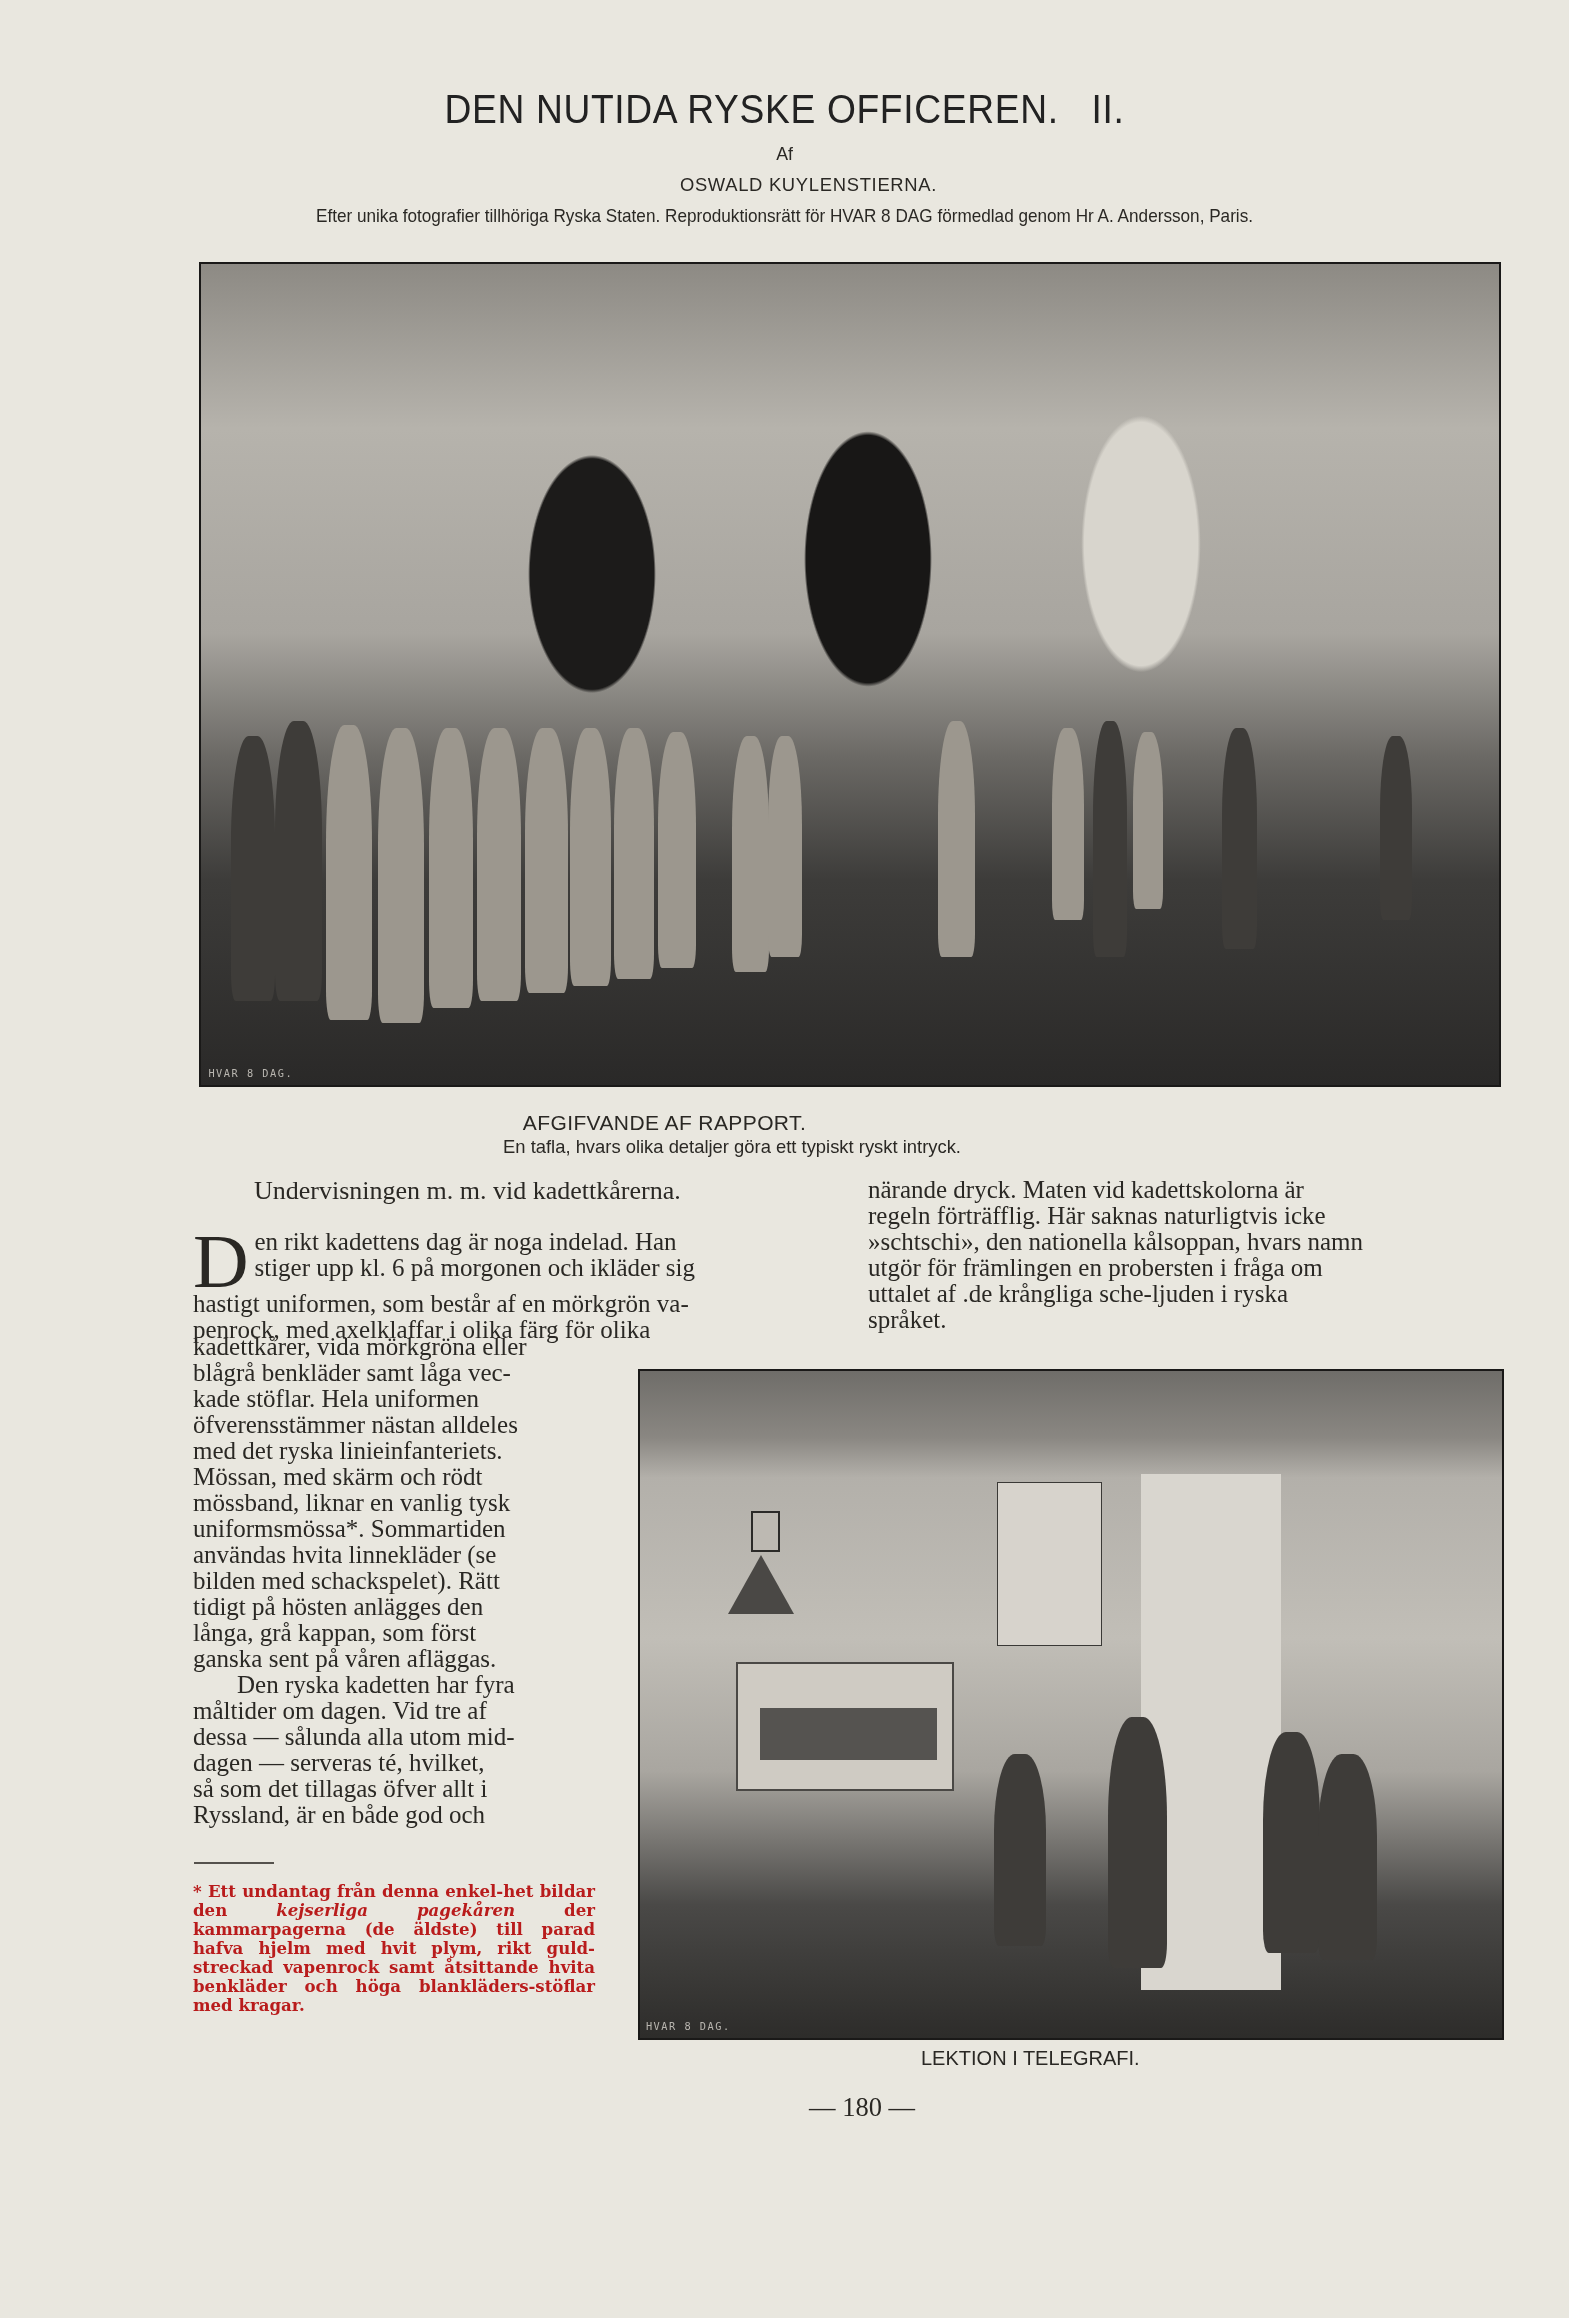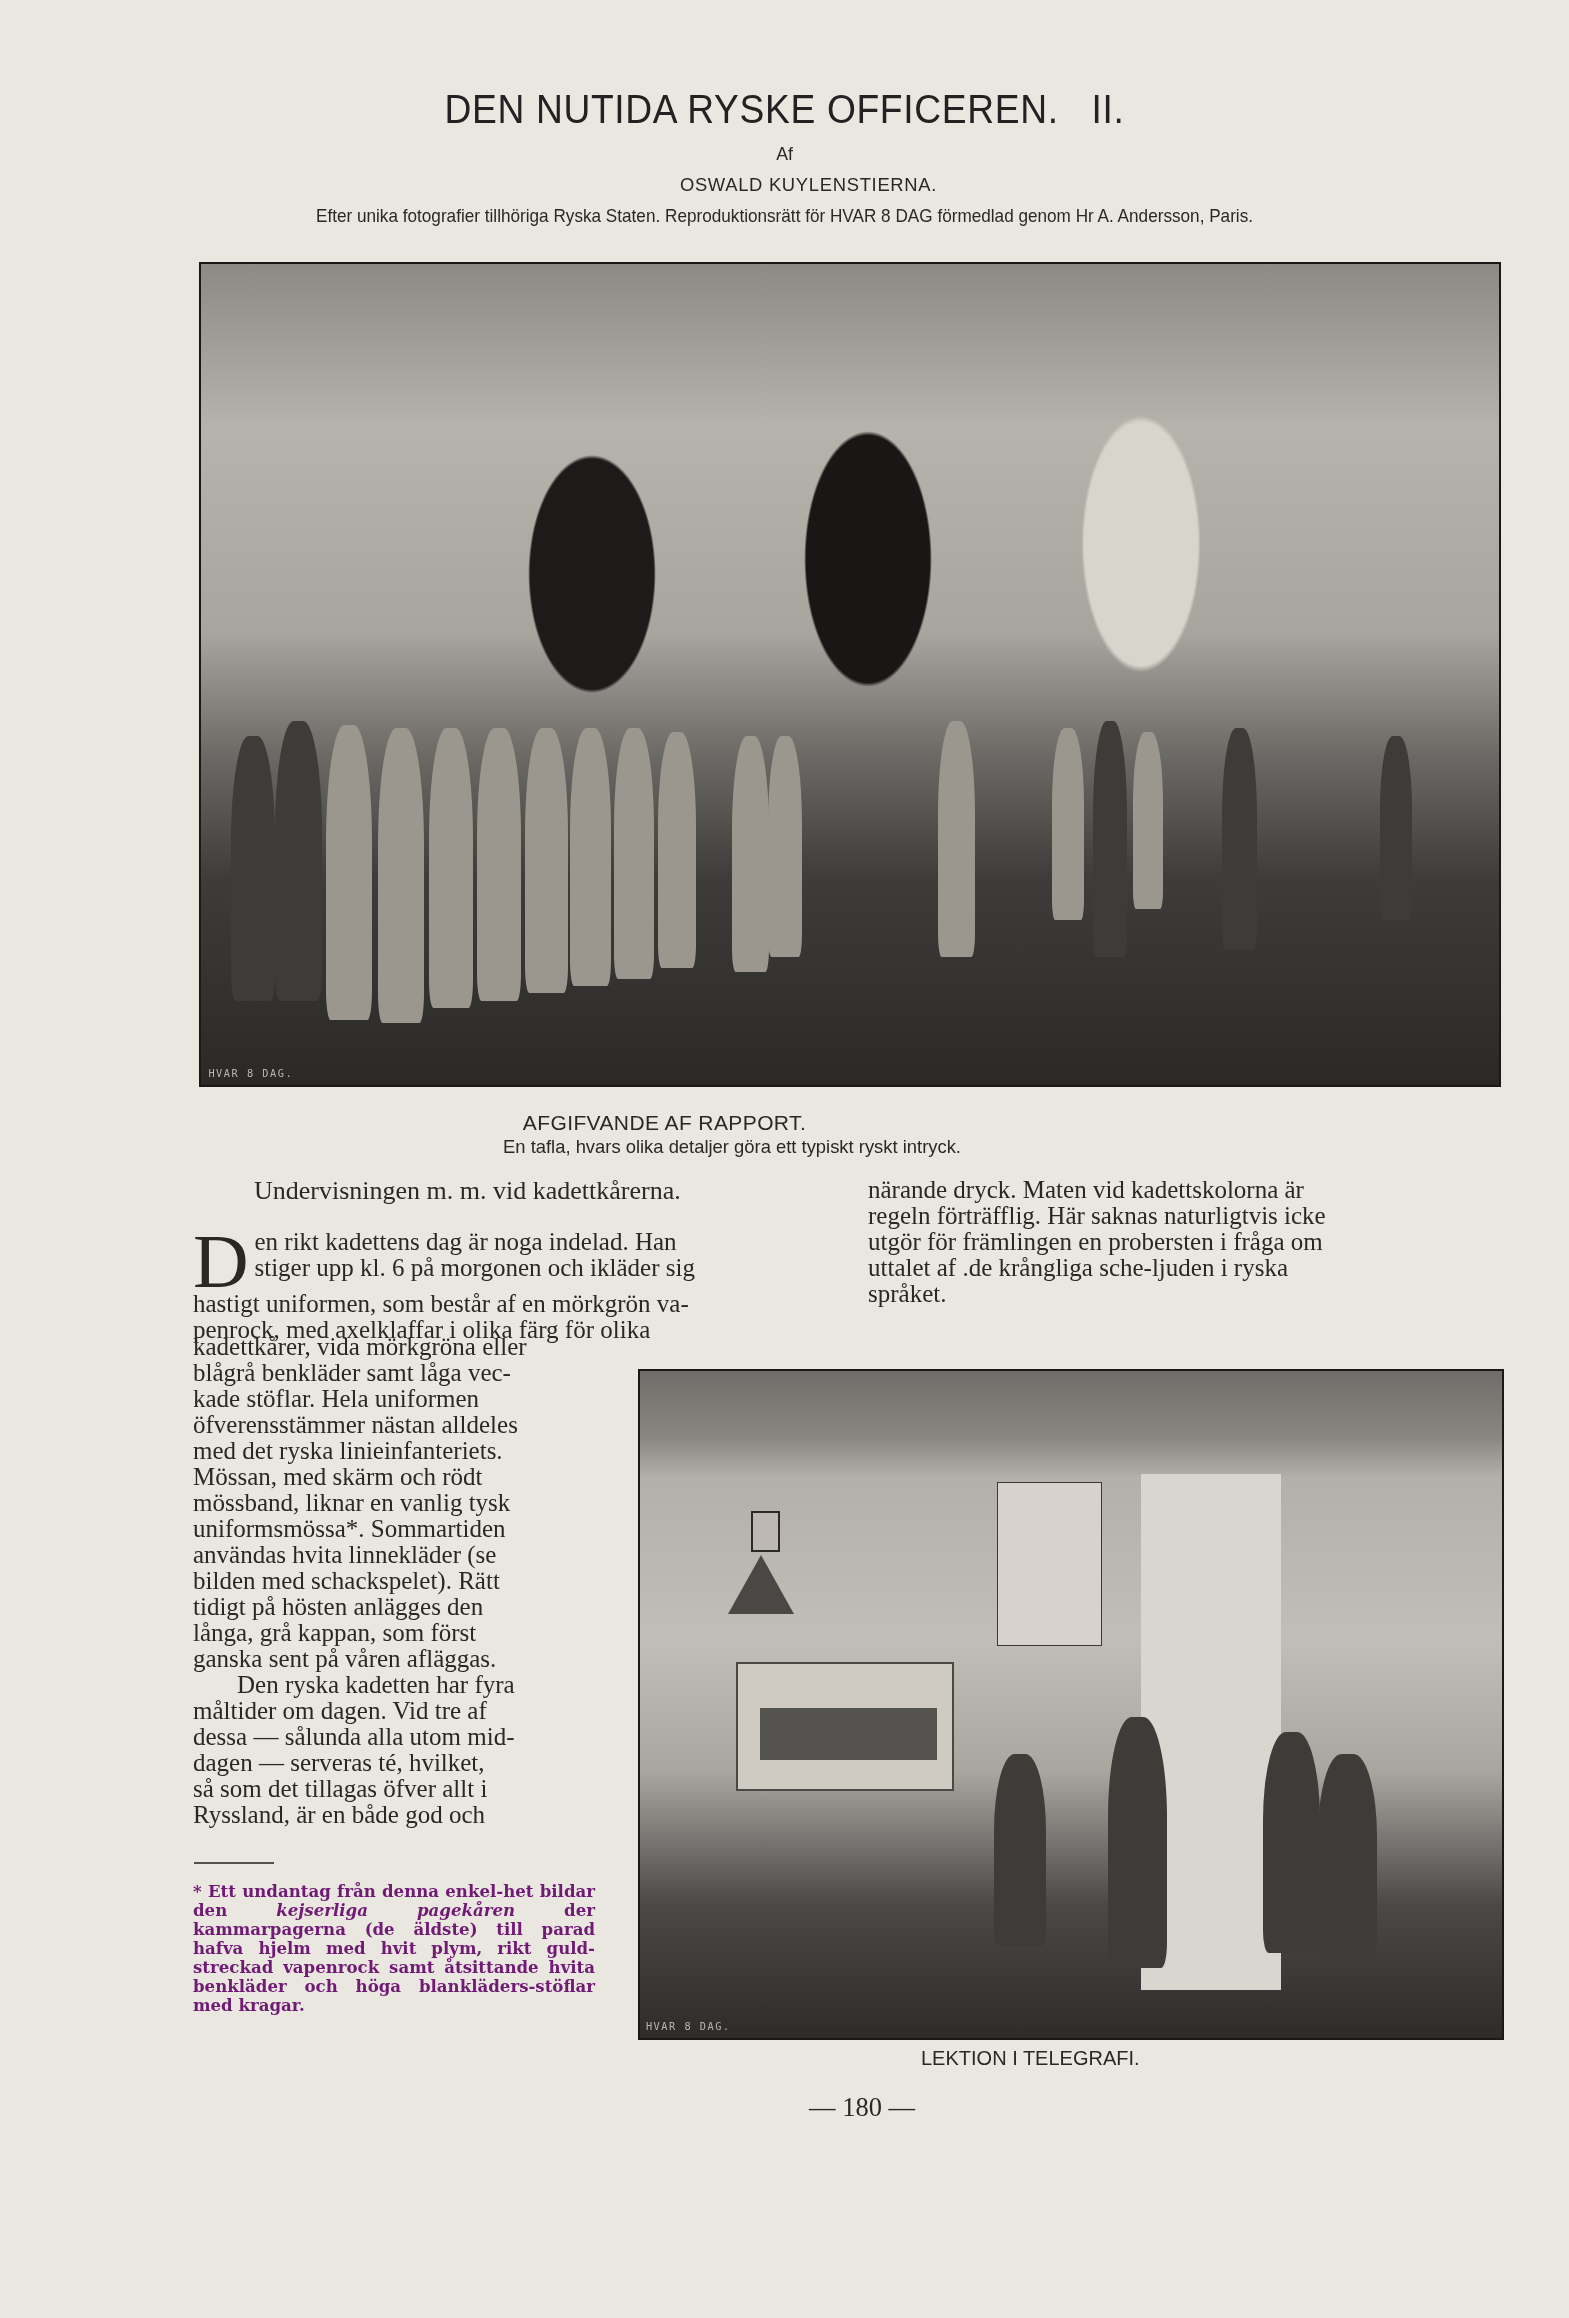--- a/index.html
+++ b/index.html
@@ -65,21 +65,21 @@
     float: left; font-size: 77px; line-height: 59px; margin: 2.9px 5.9px 0 0;
     font-family: "Liberation Serif", serif;
   }
   .indent { text-indent: 44px; }
   .line { display: block; }
 
   .rule { left: 194px; top: 1862px; width: 80px; height: 2.2px; background: #55524d; }
   .footnote {
     left: 193px; top: 1882px; width: 402px;
     font-family: "DejaVu Serif", serif; font-size: 16.6px; line-height: 19px;
-    text-align: justify; font-weight: bold; color: #701a75;
+    text-align: justify; font-weight: bold; color: #b91c1c;
   }
   .footnote em { font-style: italic; }
   .caption2 { left: 921px; top: 2047px; font-family: "Liberation Sans", sans-serif; font-size: 20px; }
   .pagenum { left: 789px; top: 2092px; font-size: 26.5px; font-family: "Liberation Serif", serif; margin-left: 20px; }
 </style>
 </head>
 <body>
 
 <div class="abs center title" style="white-space:pre;">DEN NUTIDA RYSKE OFFICEREN.   II.</div>
 <div class="abs center byline-af">Af</div>
@@ -140,20 +140,21 @@
   <span class="line">måltider om dagen. Vid tre af</span>
   <span class="line">dessa — sålunda alla utom mid-</span>
   <span class="line">dagen — serveras té, hvilket,</span>
   <span class="line">så som det tillagas öfver allt i</span>
   <span class="line">Ryssland, är en både god och</span>
 </div>
 
 <div class="abs col-text col-right">
   <span class="line">närande dryck. Maten vid kadettskolorna är</span>
   <span class="line">regeln förträfflig. Här saknas naturligtvis icke</span>
+  <span class="line">»schtschi», den nationella kålsoppan, hvars namn</span>
   <span class="line">utgör för främlingen en probersten i fråga om</span>
   <span class="line">uttalet af .de krångliga sche-ljuden i ryska</span>
   <span class="line">språket.</span>
 </div>
 
 <div class="abs photo photo2">
   <div class="ph-el" style="left:111px;top:140px;width:25px;height:37px;border:2.9px solid #2b2a28;background:#bdb9b2;"></div>
   <div class="ph-el" style="left:88px;top:184px;width:0;height:0;border-left:33px solid transparent;border-right:33px solid transparent;border-bottom:59px solid #4a4845;"></div>
   <div class="ph-el" style="left:96px;top:291px;width:214px;height:125px;background:#cfcbc3;border:2.2px solid #4a4845;">
     <div class="ph-el" style="left:22px;top:44px;width:177px;height:52px;background:#555350;"></div>

